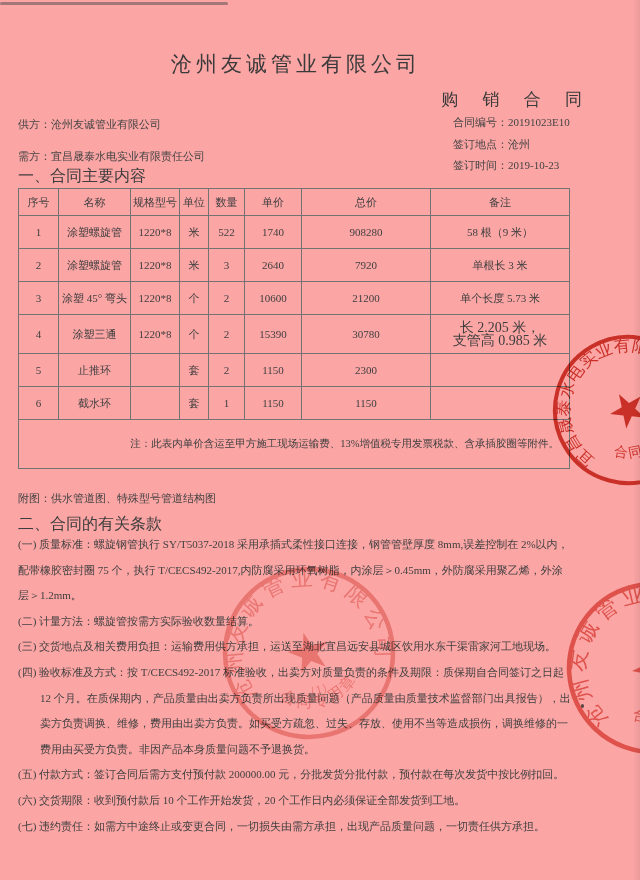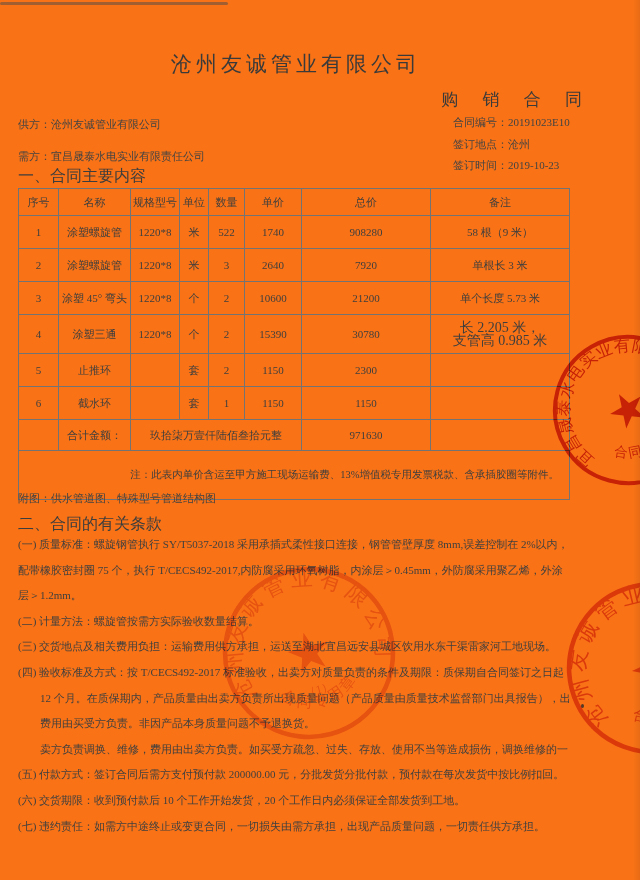--- a/index.html
+++ b/index.html
@@ -1,18 +1,18 @@
 <!DOCTYPE html>
 <html><head>
 <meta charset="utf-8">
 <style>
   html,body{margin:0;padding:0;background:#e8e6e2;}
   .page{
     position:relative;width:640px;height:880px;margin:0 auto;
-    background:#f97316;overflow:hidden;
+    background:#fca5a5;overflow:hidden;
     font-family:"Liberation Serif","DejaVu Serif",serif;
     color:#424242;
   }
   .smudge{position:absolute;left:0;top:2px;width:228px;height:3px;background:#4a4a4a;opacity:.5;border-radius:2px;}
   .speck{position:absolute;left:581px;top:704px;width:3px;height:4px;background:#2c2c2c;border-radius:50%;opacity:.8;}
   .edge-shade{position:absolute;right:0;top:0;width:7px;height:100%;background:linear-gradient(to right,rgba(0,0,0,0),rgba(0,0,0,0.07));}
 
   .title-band{position:absolute;left:0;top:50px;width:592px;text-align:center;}
   .company-title{font-size:21px;letter-spacing:4px;color:#3a3a3a;font-weight:500;}
   .doc-title{position:absolute;left:0;top:88px;width:592px;text-align:right;font-size:17px;letter-spacing:10px;color:#3a3a3a;}
@@ -164,47 +164,40 @@
     <tr class="item">
       <td>6</td>
       <td>截水环</td>
       <td></td>
       <td>套</td>
       <td>1</td>
       <td>1150</td>
       <td>1150</td>
       <td></td>
     </tr>
-    <tr class="total">
-      <td></td>
-      <td>合计金额：</td>
-      <td colspan="4">玖拾柒万壹仟陆佰叁拾元整</td>
-      <td>971630</td>
-      <td></td>
-    </tr>
     <tr class="note">
       <td colspan="8">注：此表内单价含运至甲方施工现场运输费、13%增值税专用发票税款、含承插胶圈等附件。</td>
     </tr>
   </tbody>
     </table>
 
   <div class="attachment">附图：供水管道图、特殊型号管道结构图</div>
 
   <div class="sec-heading sec2">二、合同的有关条款</div>
 
   <div class="terms">
     <div class="term-line">(一) 质量标准：螺旋钢管执行 SY/T5037-2018 采用承插式柔性接口连接，钢管管壁厚度 8mm,误差控制在 2%以内，</div>
     <div class="term-line">配带橡胶密封圈 75 个，执行 T/CECS492-2017,内防腐采用环氧树脂，内涂层＞0.45mm，外防腐采用聚乙烯，外涂</div>
     <div class="term-line">层＞1.2mm。</div>
     <div class="term-line">(二) 计量方法：螺旋管按需方实际验收数量结算。</div>
     <div class="term-line">(三) 交货地点及相关费用负担：运输费用供方承担，运送至湖北宜昌远安县城区饮用水东干渠雷家河工地现场。</div>
     <div class="term-line">(四) 验收标准及方式：按 T/CECS492-2017 标准验收，出卖方对质量负责的条件及期限：质保期自合同签订之日起</div>
     <div class="term-line indent">12 个月。在质保期内，产品质量由出卖方负责所出现质量问题（产品质量由质量技术监督部门出具报告），出</div>
+    <div class="term-line indent">卖方负责调换、维修，费用由出卖方负责。如买受方疏忽、过失、存放、使用不当等造成损伤，调换维修的一</div>
     <div class="term-line indent">费用由买受方负责。非因产品本身质量问题不予退换货。</div>
-    <div class="term-line indent">卖方负责调换、维修，费用由出卖方负责。如买受方疏忽、过失、存放、使用不当等造成损伤，调换维修的一</div>
     <div class="term-line">(五) 付款方式：签订合同后需方支付预付款 200000.00 元，分批发货分批付款，预付款在每次发货中按比例扣回。</div>
     <div class="term-line">(六) 交货期限：收到预付款后 10 个工作开始发货，20 个工作日内必须保证全部发货到工地。</div>
     <div class="term-line">(七) 违约责任：如需方中途终止或变更合同，一切损失由需方承担，出现产品质量问题，一切责任供方承担。</div>
   </div>
 
   <div class="stamp stamp-buyer">
     <svg viewBox="0 0 160 160">
       <defs>
         <path id="arcA1" d="M 26.5 104.9 A 59 59 0 1 1 133.5 104.9"></path>
         <path id="arcA2" d="M 41.5 107 A 47 47 0 0 0 118.5 107"></path>

